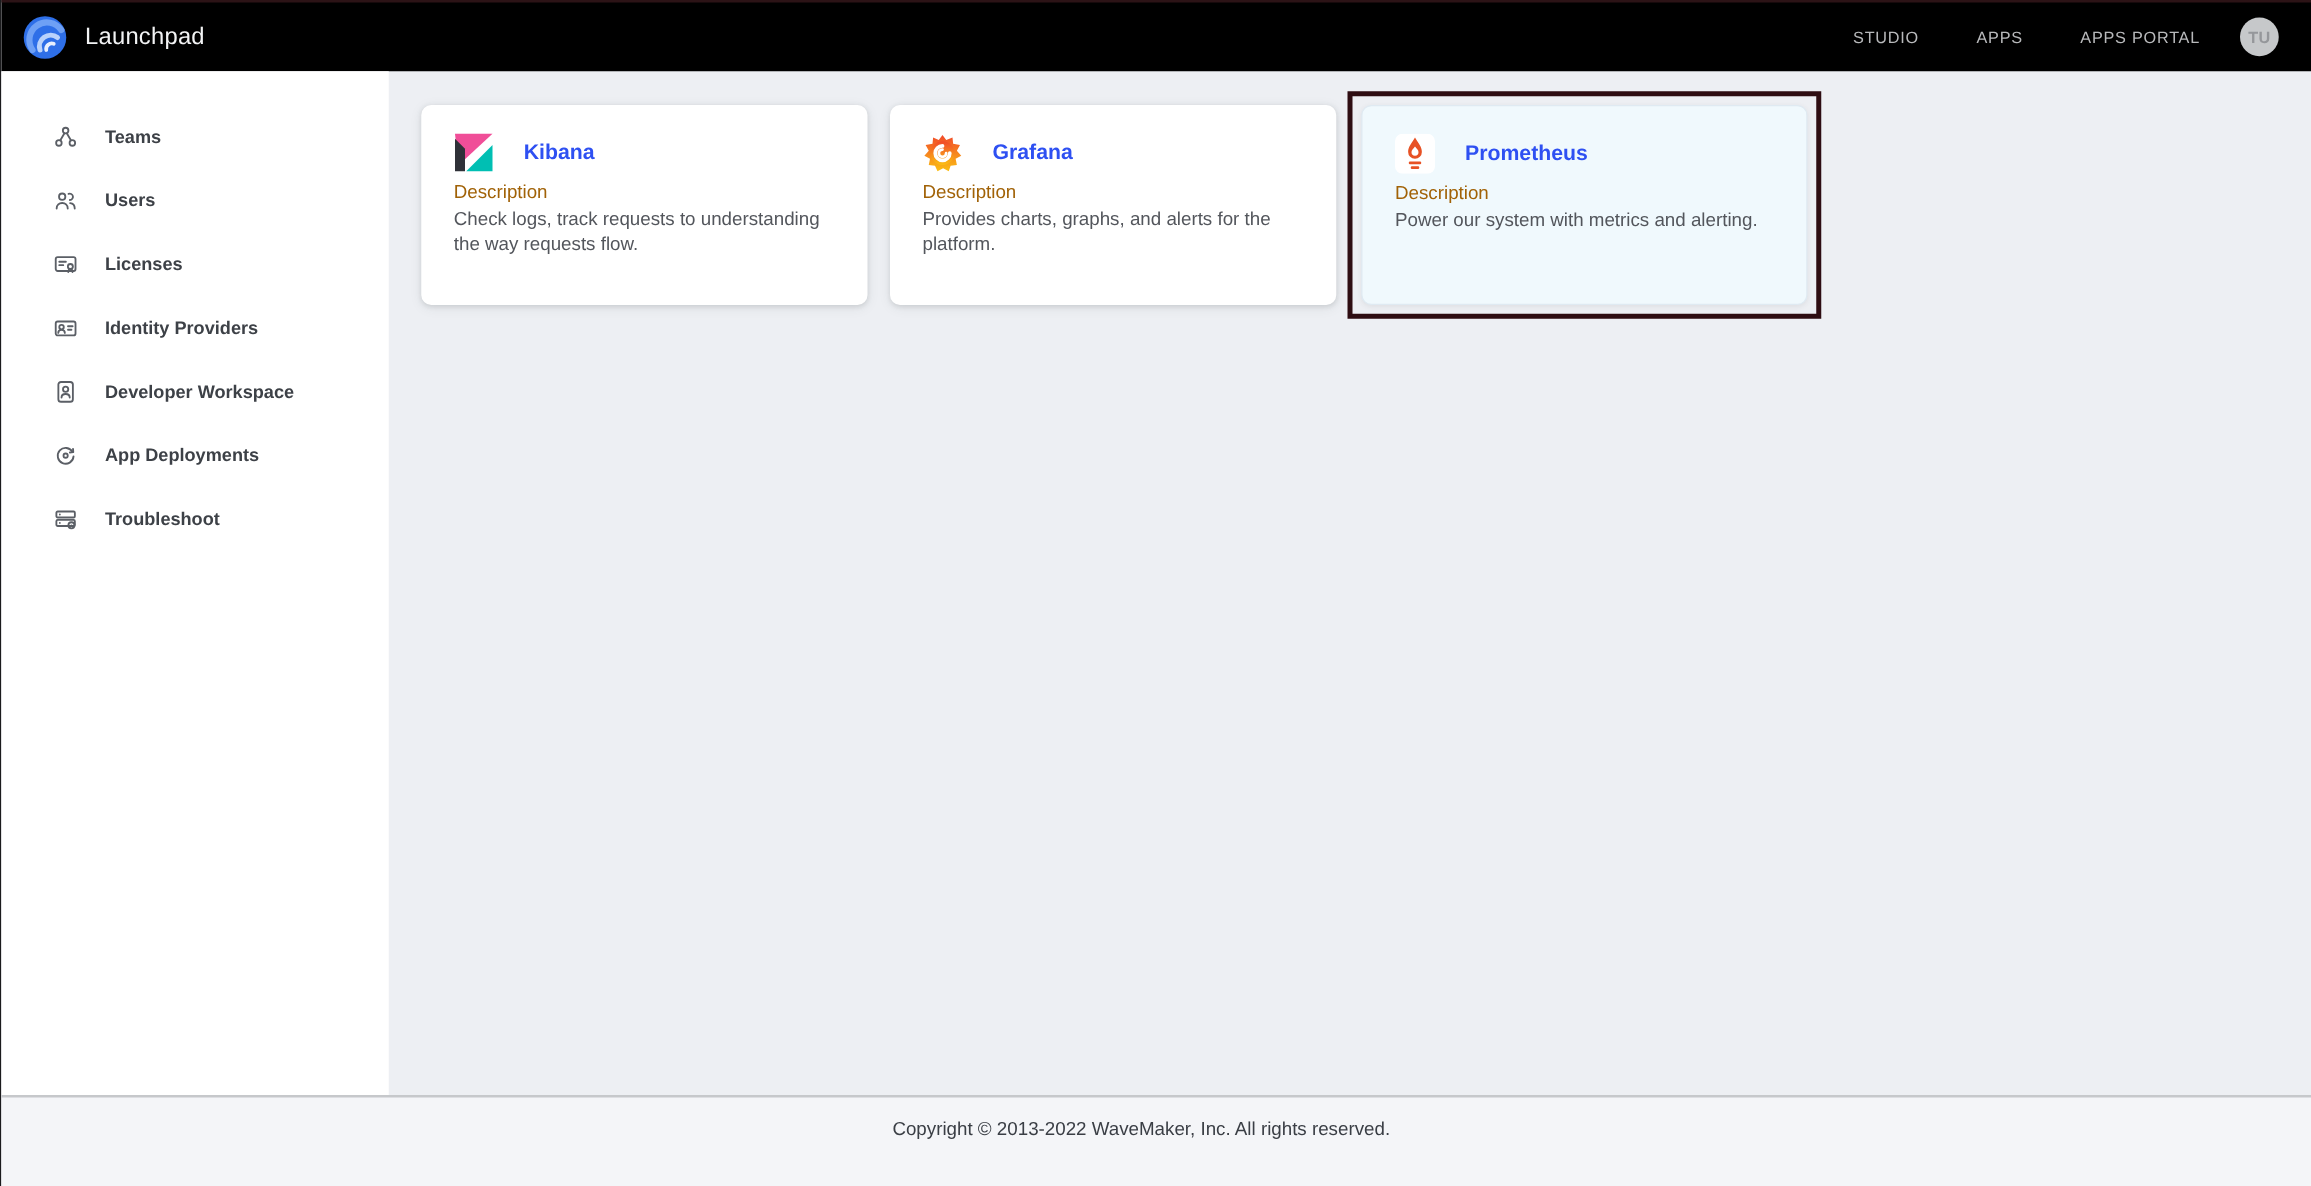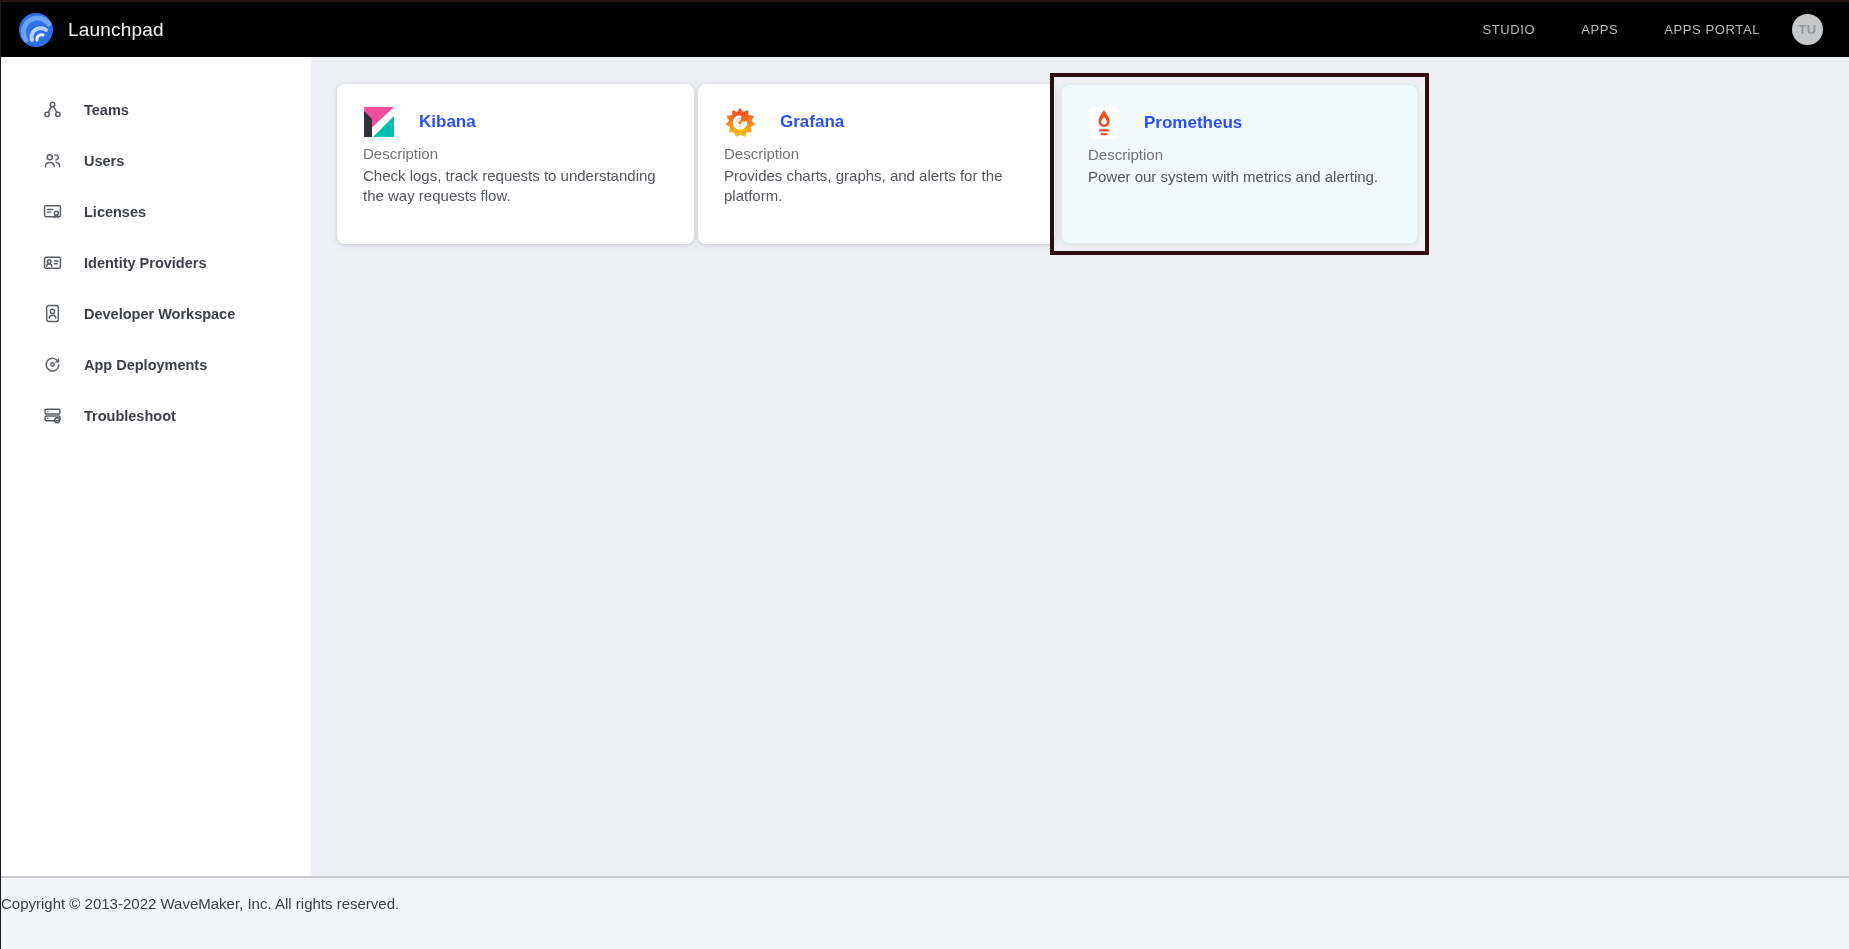--- a/index.html
+++ b/index.html
@@ -44,54 +44,54 @@
   }
   .side-item {
     height:51px; display:flex; align-items:center;
     padding-left:42px; cursor:pointer;
   }
   .side-icon { width:19px; height:19px; margin-right:22px; flex-shrink:0; display:flex; }
   .side-icon svg { stroke:#5b5f66; fill:none; stroke-width:1.4; stroke-linecap:round; stroke-linejoin:round; }
   .side-label { color:#3d4147; font-size:14.5px; font-weight:700; }
 
   .content { flex:1; padding:27px 0 0 26px; }
-  .cards-row { display:flex; align-items:flex-start; gap:4px; }
+  .cards-row { display:flex; align-items:flex-start; gap:18px; }
 
   .app-card {
     width:357px; height:160px; background:#ffffff;
     border-radius:8px;
     box-shadow:0 1px 4px rgba(60,64,67,.14), 0 2px 10px rgba(60,64,67,.07);
     padding:22px 26px;
     cursor:pointer;
   }
   .card-head { display:flex; align-items:center; }
   .card-logo { width:32px; height:32px; flex-shrink:0; display:flex; }
   .card-title {
     color:#2e50f2; font-size:17px; font-weight:700; margin-left:24px; cursor:pointer;
   }
-  .desc-label { color:#737373; font-size:15px; margin-top:7px; }
+  .desc-label { color:#a16207; font-size:15px; margin-top:7px; }
   .desc-text { color:#53565c; font-size:15px; line-height:1.3; margin-top:4px; max-width:308px; }
 
   .highlight-annotation {
     border:4px solid #2e0d12;
     padding:7px;
     margin:-11px 0 0 -9px;
   }
   .app-card.hovered {
     background:#f0f9fd;
     border:1px solid #dfeaf2;
     box-shadow:0 1px 4px rgba(60,64,67,.08);
   }
   .app-card.hovered .prom-tile { fill:#ffffff; }
 
   
   .footer {
     height:73px; background:#f4f5f8;
     border-top:2px solid #c6c8cb;
-    display:flex; justify-content:flex-start; align-items:flex-start;
+    display:flex; justify-content:center; align-items:flex-start;
     padding:17px 24px 0 0;
   }
   .copyright { color:#3a3e45; font-size:15px; }
 </style>
 </head>
 <body>
 
 <header class="topbar">
   <span class="logo-wrap">
     <svg width="36" height="36" viewBox="0 0 36 36">

